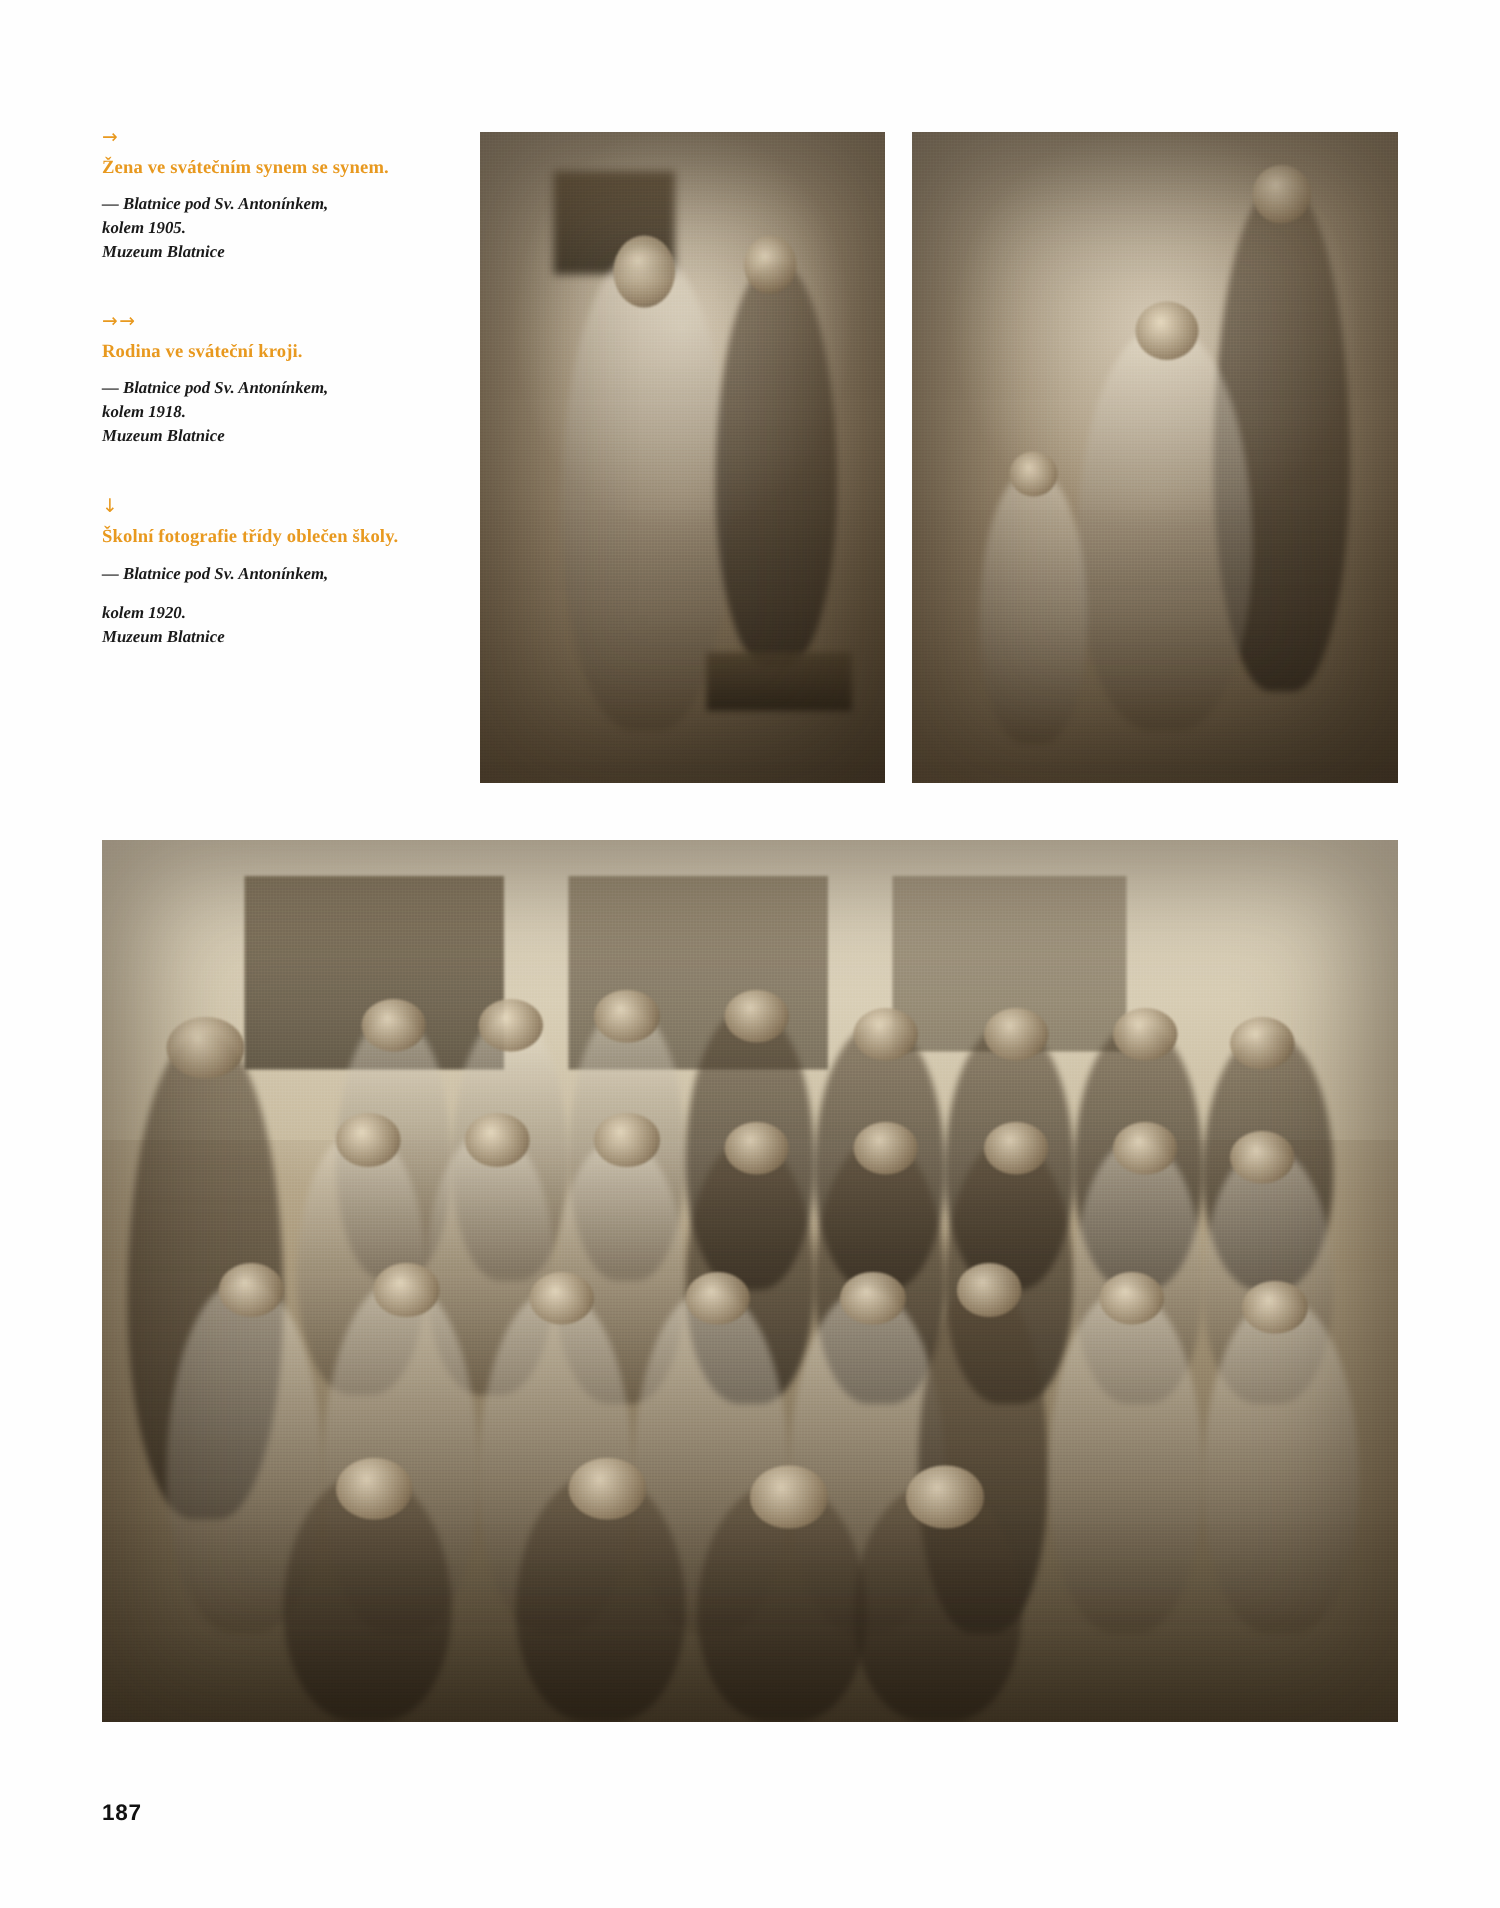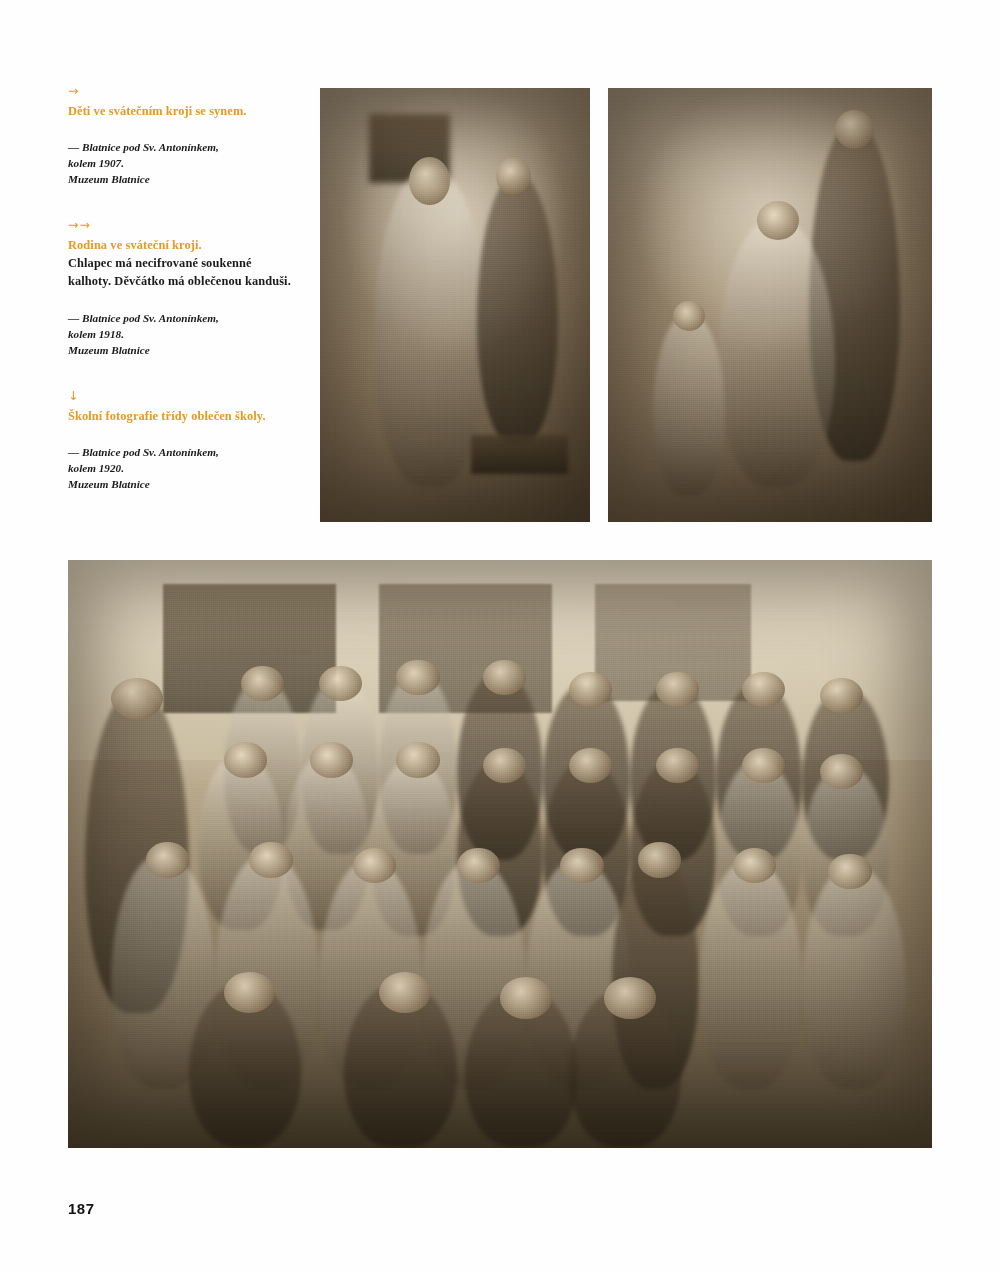--- a/index.html
+++ b/index.html
@@ -57,21 +57,21 @@
     line-height: 1.45;
     letter-spacing: .1px;
   }
   .cap-source {
     font-family: "Liberation Serif", serif;
     font-size: 11.2px;
     font-style: italic;
     font-weight: 700;
     color: #1a1a1a;
     line-height: 1.42;
-    margin-top: 20px;
+    margin-top: 9px;
   }
 
   
   .photo {
     position: absolute;
     overflow: hidden;
     background: #b9ad99;
   }
   .photo-1 {
     left: 320px; top: 88px; width: 270px; height: 434px;
@@ -140,40 +140,39 @@
 </style>
 </head>
 <body>
 
 <div class="page">
 
   <div class="captions">
 
     <div class="caption-block">
       <div class="arrow">→</div>
-      <div class="cap-title">Děti ve svátečním kroji se synem.</div>
+      <div class="cap-title">Žena ve svátečním synem se synem.</div>
       <div class="cap-source">— Blatnice pod Sv. Antonínkem,</div>
-      <div class="cap-source" style="margin-top:0">kolem 1907.</div>
+      <div class="cap-source" style="margin-top:0">kolem 1905.</div>
       <div class="cap-source" style="margin-top:0">Muzeum Blatnice</div>
     </div>
 
     <div class="caption-block">
       <div class="arrow">→→</div>
       <div class="cap-title">Rodina ve sváteční kroji.</div>
-      <div class="cap-body">Chlapec má necifrované soukenné kalhoty. Děvčátko má oblečenou kanduši.</div>
       <div class="cap-source">— Blatnice pod Sv. Antonínkem,</div>
       <div class="cap-source" style="margin-top:0">kolem 1918.</div>
       <div class="cap-source" style="margin-top:0">Muzeum Blatnice</div>
     </div>
 
     <div class="caption-block">
       <div class="arrow">↓</div>
       <div class="cap-title">Školní fotografie třídy oblečen školy.</div>
       <div class="cap-source">— Blatnice pod Sv. Antonínkem,</div>
-      <div class="cap-source" style="margin-top:0">kolem 1920.</div>
+      <div class="cap-source" style="margin-top:11px">kolem 1920.</div>
       <div class="cap-source" style="margin-top:0">Muzeum Blatnice</div>
     </div>
 
   </div>
 
   <div class="photo photo-1">
     <div class="sepia"></div>
     <div style="position:absolute;left:18%;top:6%;width:30%;height:16%;background:linear-gradient(180deg,#5a4a33,#2e2619);filter:blur(3px);opacity:.8"></div>
     <div class="fig" style="left:20%;top:18%;width:42%;height:74%"></div>
     <div class="head" style="left:33%;top:16%;width:15%;height:11%"></div>

